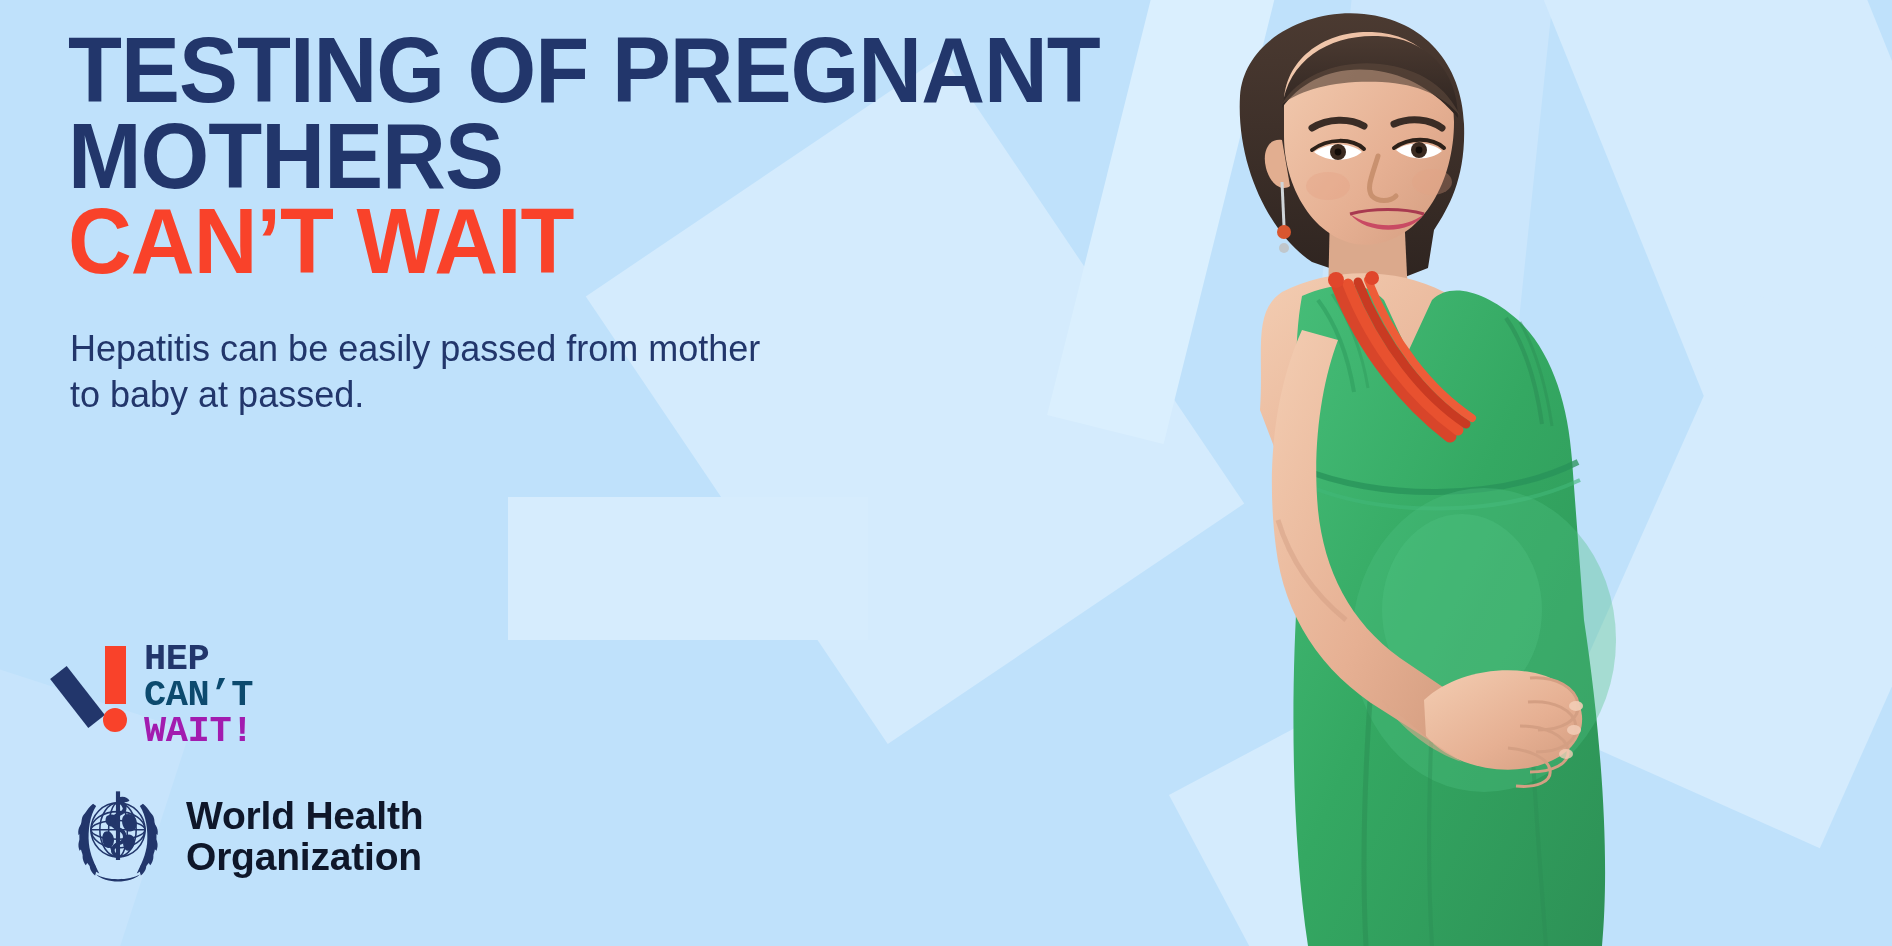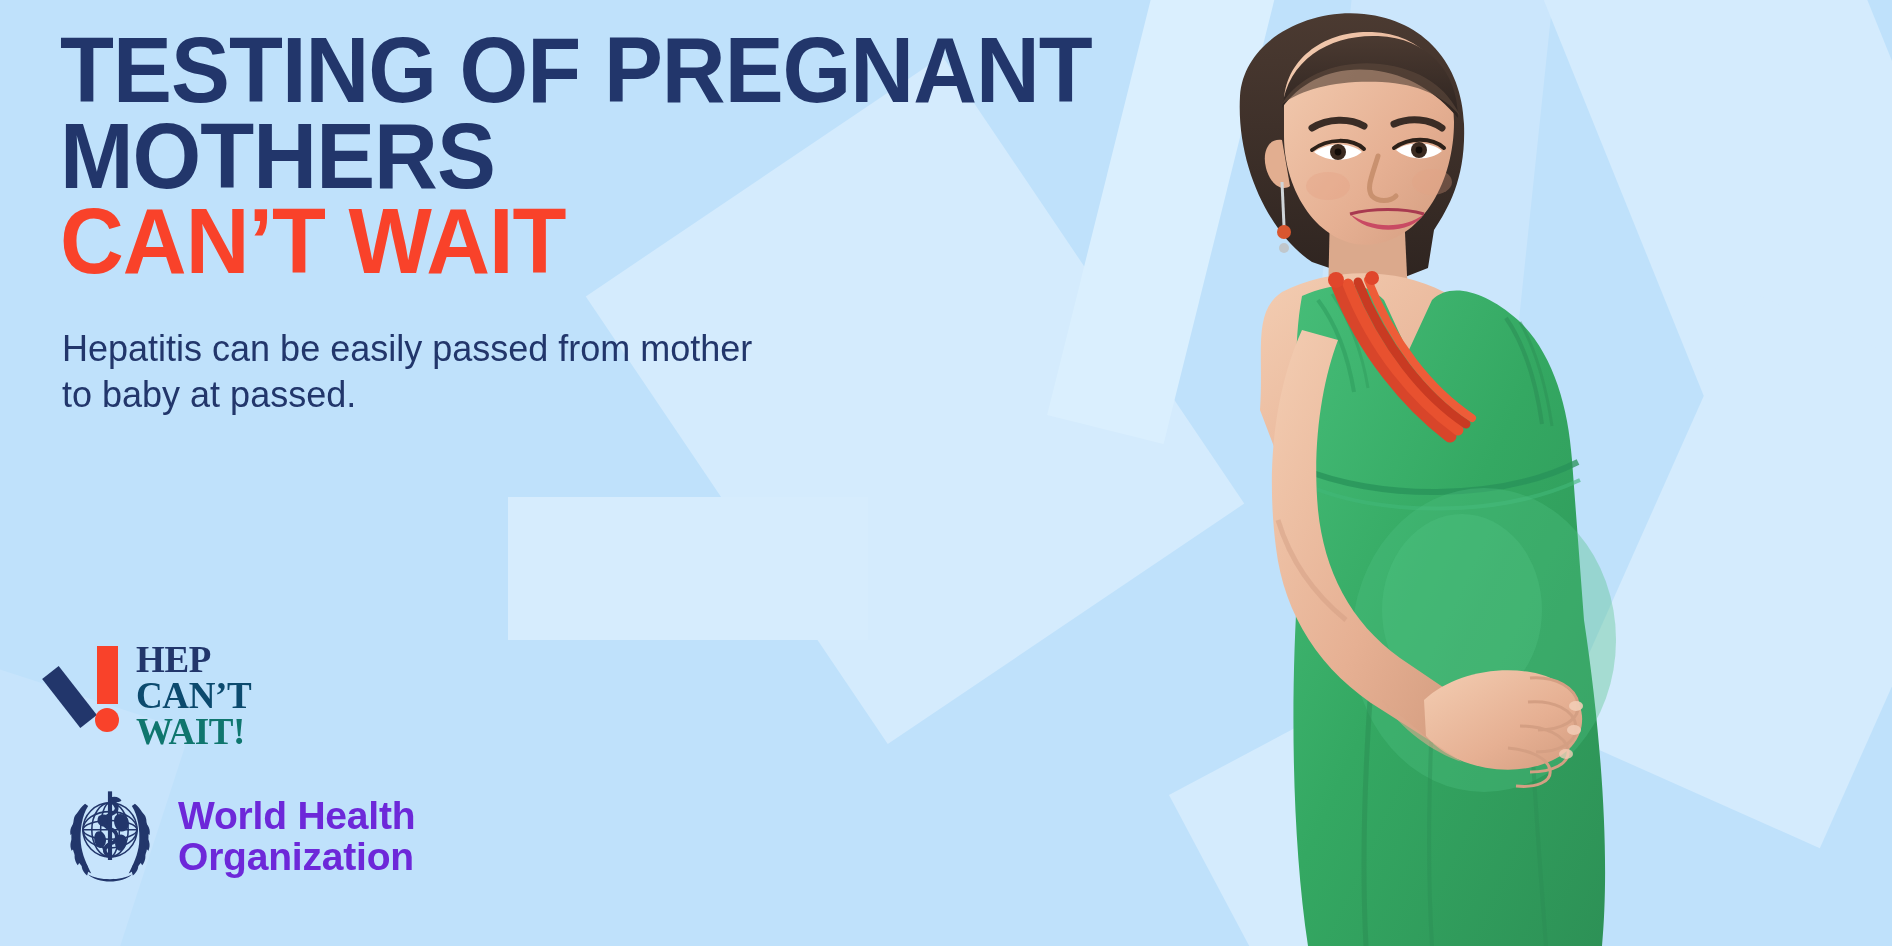--- a/index.html
+++ b/index.html
@@ -69,21 +69,21 @@
   .shard-h {            
     left: -70px; top: 690px;
     width: 200px; height: 420px;
     transform: rotate(18deg);
     background: #c7e4fc;
   }
 
   
   #content {
     position: absolute;
-    left: 8px; top: 0;
+    left: 16px; top: 0;
     width: 1150px; height: 706px;
     z-index: 5;
   }
   #headline {
     position: absolute;
     left: 52px;
     top: 28px;
     width: 1090px;
   }
   .hl-line {
@@ -145,46 +145,46 @@
   }
   #hep-mark .slash {
     position: absolute;
     left: -1px; top: 20px;
     width: 21px; height: 62px;
     background: #22366b;
     transform: rotate(-38deg);
     transform-origin: 50% 50%;
   }
   #hep-words {
-    font-family: Liberation Serif, serif;
+    font-family: Liberation Mono, monospace;
     font-weight: 700;
     font-size: 37px;
     line-height: 0.97;
     letter-spacing: -0.4px;
   }
   #hep-words .w-hep  { display:block; color: #22366b; }
   #hep-words .w-cant { display:block; color: #0c4a6e; }
-  #hep-words .w-wait { display:block; color: #0f766e; }
+  #hep-words .w-wait { display:block; color: #a21caf; }
 
   
   #who-logo {
     position: absolute;
     left: 50px;
     top: 782px;
     display: flex;
     align-items: center;
     gap: 16px;
   }
   #who-emblem { flex: none; }
   #who-words {
     font-family: "Liberation Sans Narrow", "Liberation Sans", sans-serif;
     font-weight: 700;
     font-size: 39px;
     line-height: 1.06;
-    color: #6d28d9;
+    color: #0f172a;
     letter-spacing: -0.2px;
   }
   #who-words span { display: block; }
 
   
   #photo {
     position: absolute;
     right: 0; top: 0;
     width: 760px; height: 946px;
     z-index: 4;

